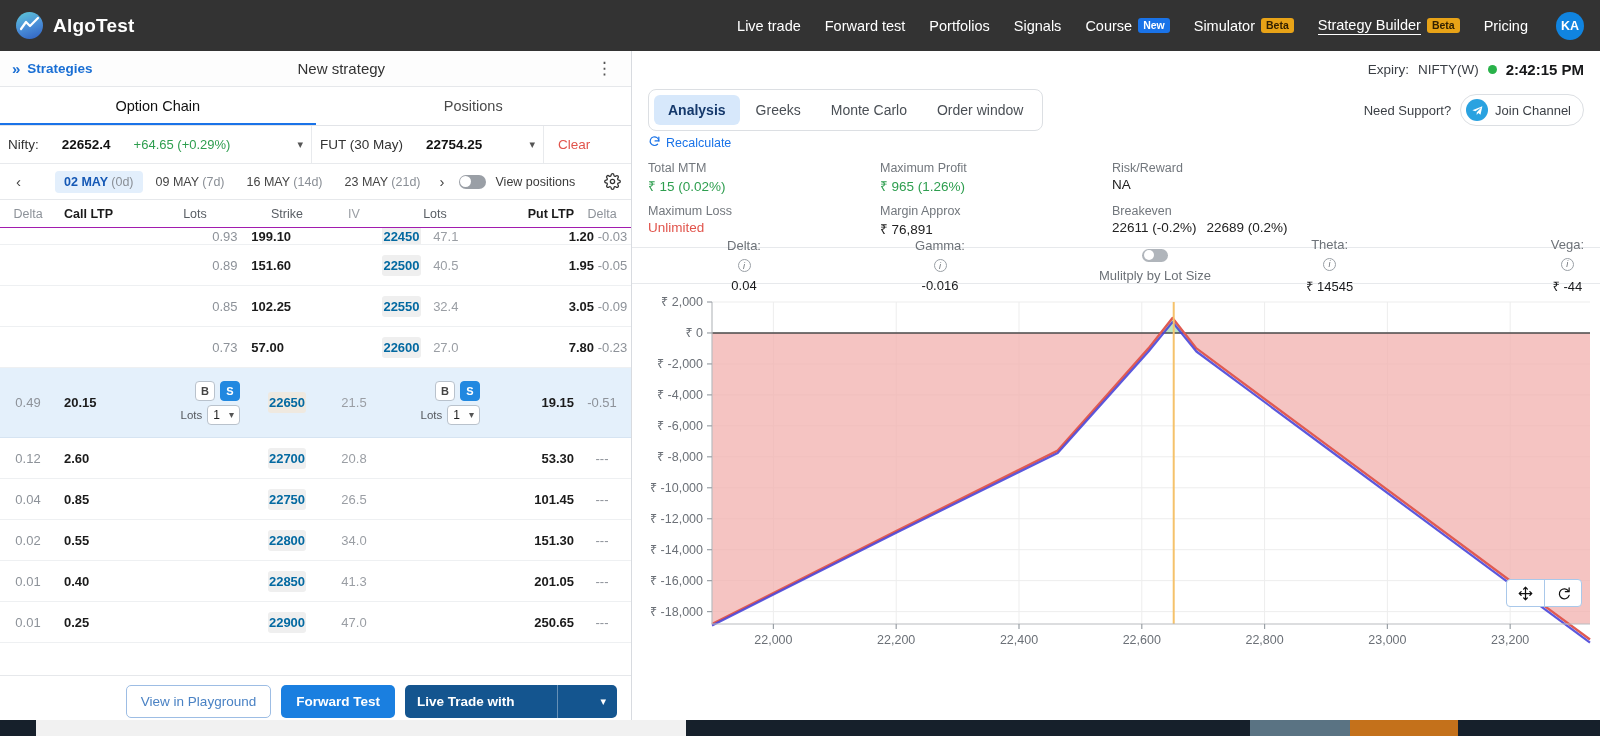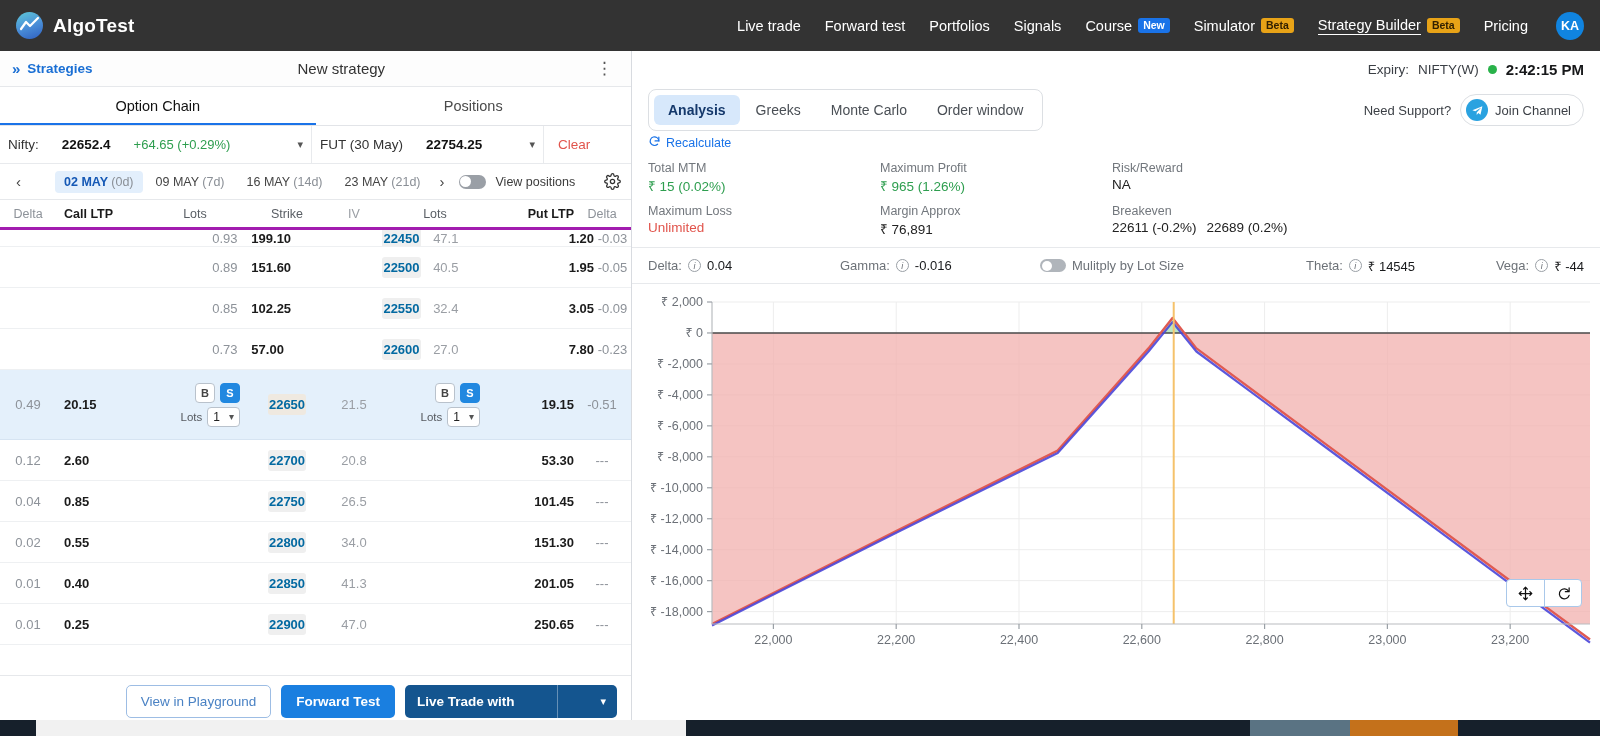--- a/index.html
+++ b/index.html
@@ -96,21 +96,21 @@
   .toggle::after {
     content:''; position:absolute; width:11px; height:11px; border-radius:50%;
     background:#fff; top:1.5px; left:1.5px;
   }
   .vp-text { color:#3c3c3c; font-size:12.5px; }
   .gear { margin-left: auto; color:#333; cursor:pointer; display:flex; align-items:center; }
 
   
   .oc-head {
     display: flex; font-size: 12.5px; color: #585d63; padding: 7px 0 6px;
-    border-bottom: 3px solid #a21caf;
+    border-bottom: 1px solid #a21caf;
   }
   .oc-body { flex: 1; overflow: hidden; position: relative; }
   .oc-row { display: flex; align-items: center; font-size: 13px; border-bottom: 1px solid #eef0f2; height:41px; position:relative;}
   .oc-row.partial { height: 17px; overflow: hidden; }
   .oc-row.selected { background: #e4f0fb; height: 70px; border-bottom:1px solid #d6e4f2; }
   .c-delta  { width: 56px;  text-align: center; color: #8d9299; }
   .c-callltp{ width: 86px;  text-align: left; font-weight: 700; color: #1b1b1b; padding-left: 8px;}
   .c-lots-l { width: 106px; display:flex; flex-direction:column; align-items:flex-end; justify-content:center; padding-right:8px;}
   .c-strike { width: 78px;  text-align: center; }
   .c-iv     { width: 56px;  text-align: center; color: #9a9ea4; }
@@ -179,21 +179,21 @@
   .m-val { font-size:13.5px; color:#222; margin-top:2px; }
   .m-val.green { color:#2e9e4f; }
   .m-val.red { color:#e1544c; }
   .m-cell { }
   .m-be { display:flex; gap:10px; }
 
   .greeks {
     height:36px; display:flex; align-items:center; padding: 0 16px; font-size:13px;
     color:#3b3f45; border-bottom:1px solid #e7e9ec;
   }
-  .gk { display:flex; align-items:center; gap:6px; }
+  .gk { display:flex; align-items:center; gap:6px;flex-direction:column; }
   .gk .lbl { color:#6d7278; }
   .gk .val { color:#191a1c; }
   .info-i {
     width:13px; height:13px; border-radius:50%; border:1px solid #9aa0a6; color:#6d7278;
     font-size:9px; display:inline-flex; align-items:center; justify-content:center; font-style:italic;
   }
   .toggle-sm {
     width:26px; height:13px; border-radius:7px; background:#b0b5bb; position:relative; cursor:pointer;
   }
   .toggle-sm::after{content:'';position:absolute;width:10px;height:10px;border-radius:50%;background:#fff;top:1.5px;left:1.5px;}

